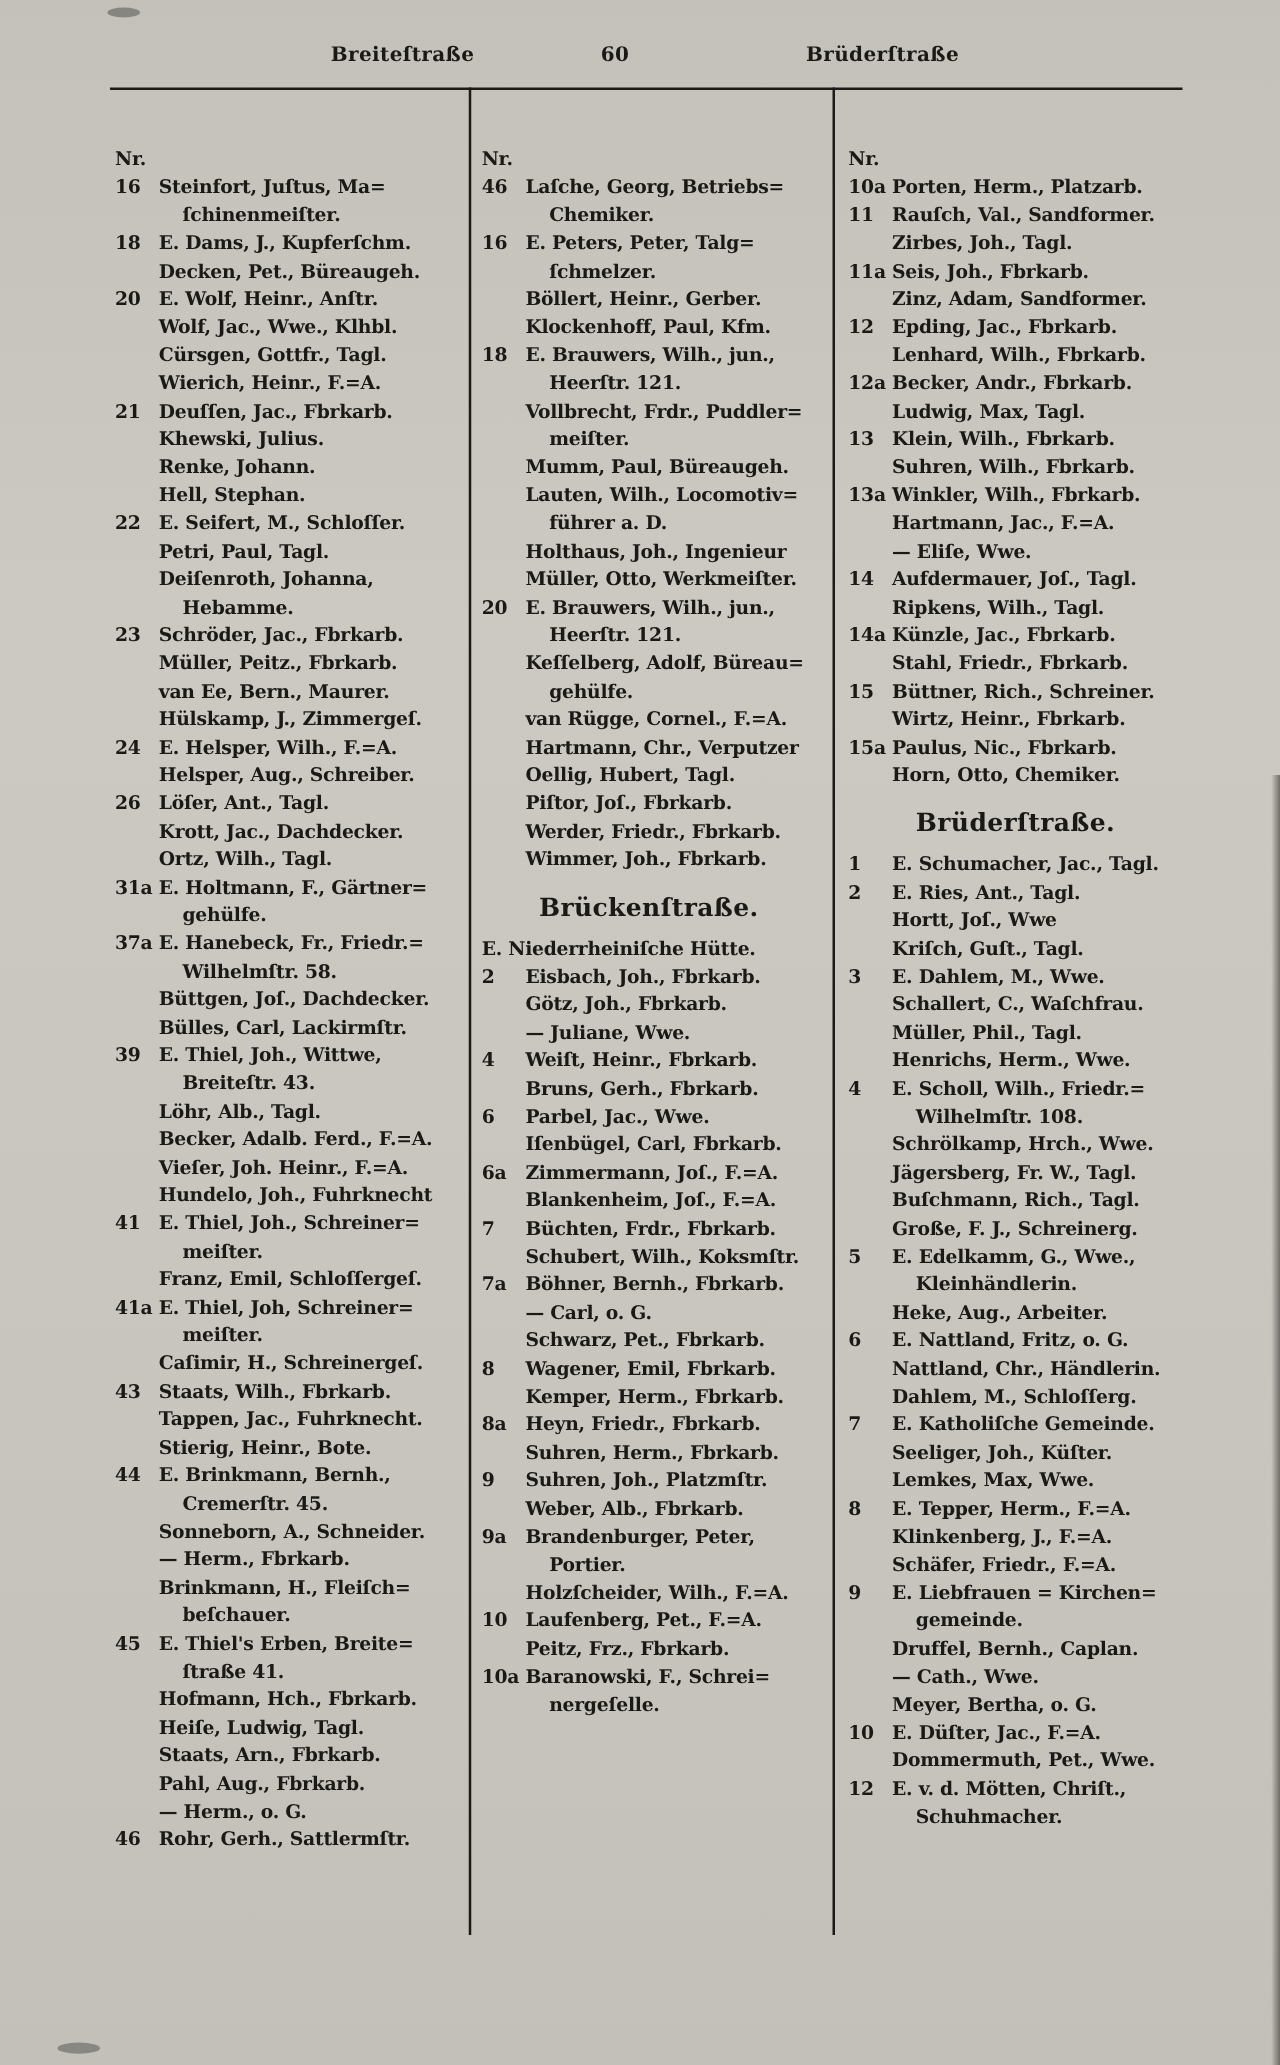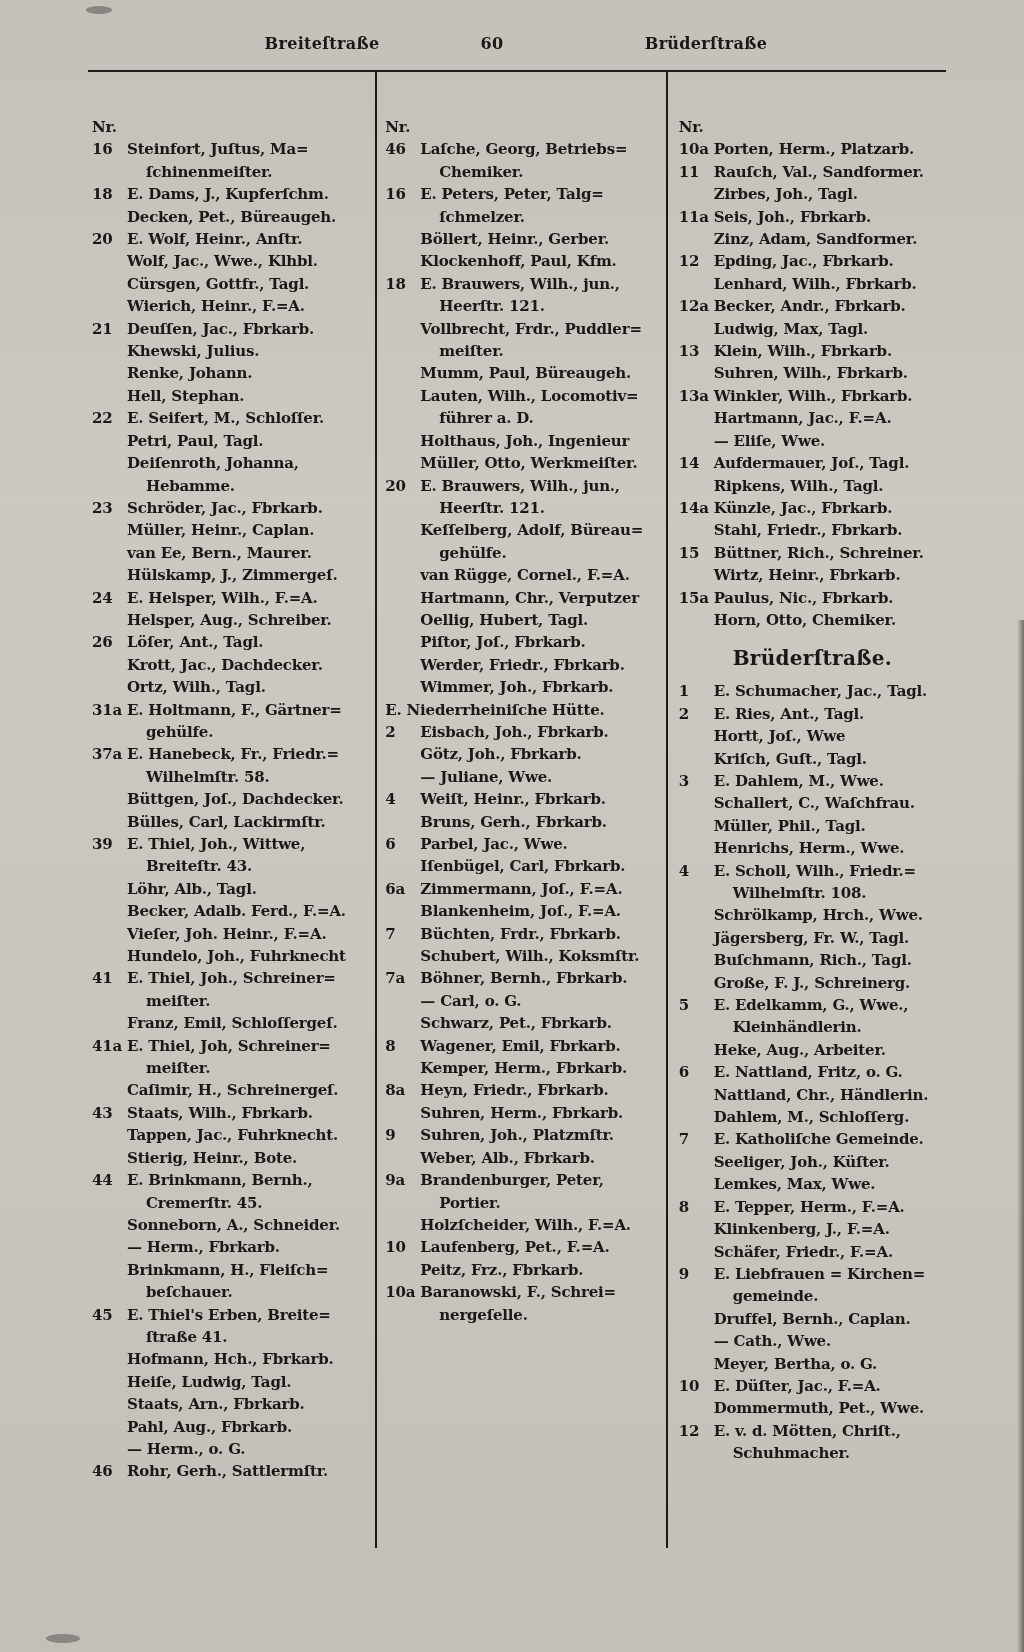--- a/index.html
+++ b/index.html
@@ -60,21 +60,21 @@
         <div class="line"><span class="txt">Wierich, Heinr., F.=A.</span></div>
         <div class="line"><span class="num">21</span><span class="txt">Deuſſen, Jac., Fbrkarb.</span></div>
         <div class="line"><span class="txt">Khewski, Julius.</span></div>
         <div class="line"><span class="txt">Renke, Johann.</span></div>
         <div class="line"><span class="txt">Hell, Stephan.</span></div>
         <div class="line"><span class="num">22</span><span class="txt">E. Seifert, M., Schloſſer.</span></div>
         <div class="line"><span class="txt">Petri, Paul, Tagl.</span></div>
         <div class="line"><span class="txt">Deiſenroth, Johanna,</span></div>
         <div class="line wrap"><span class="txt">Hebamme.</span></div>
         <div class="line"><span class="num">23</span><span class="txt">Schröder, Jac., Fbrkarb.</span></div>
-        <div class="line"><span class="txt">Müller, Heinr., Caplan.</span></div>
+        <div class="line"><span class="txt">Müller, Peitz., Fbrkarb.</span></div>
         <div class="line"><span class="txt">van Ee, Bern., Maurer.</span></div>
         <div class="line"><span class="txt">Hülskamp, J., Zimmergeſ.</span></div>
         <div class="line"><span class="num">24</span><span class="txt">E. Helsper, Wilh., F.=A.</span></div>
         <div class="line"><span class="txt">Helsper, Aug., Schreiber.</span></div>
         <div class="line"><span class="num">26</span><span class="txt">Löſer, Ant., Tagl.</span></div>
         <div class="line"><span class="txt">Krott, Jac., Dachdecker.</span></div>
         <div class="line"><span class="txt">Ortz, Wilh., Tagl.</span></div>
         <div class="line"><span class="num">31a</span><span class="txt">E. Holtmann, F., Gärtner=</span></div>
         <div class="line wrap"><span class="txt">gehülfe.</span></div>
         <div class="line"><span class="num">37a</span><span class="txt">E. Hanebeck, Fr., Friedr.=</span></div>
@@ -131,20 +131,21 @@
         <div class="line"><span class="num">20</span><span class="txt">E. Brauwers, Wilh., jun.,</span></div>
         <div class="line wrap"><span class="txt">Heerſtr. 121.</span></div>
         <div class="line"><span class="txt">Keſſelberg, Adolf, Büreau=</span></div>
         <div class="line wrap"><span class="txt">gehülfe.</span></div>
         <div class="line"><span class="txt">van Rügge, Cornel., F.=A.</span></div>
         <div class="line"><span class="txt">Hartmann, Chr., Verputzer</span></div>
         <div class="line"><span class="txt">Oellig, Hubert, Tagl.</span></div>
         <div class="line"><span class="txt">Piſtor, Joſ., Fbrkarb.</span></div>
         <div class="line"><span class="txt">Werder, Friedr., Fbrkarb.</span></div>
         <div class="line"><span class="txt">Wimmer, Joh., Fbrkarb.</span></div>
+        <div class="sect">Brückenſtraße.</div>
         <div class="line flush"><span class="txt">E. Niederrheiniſche Hütte.</span></div>
         <div class="line"><span class="num">2</span><span class="txt">Eisbach, Joh., Fbrkarb.</span></div>
         <div class="line"><span class="txt">Götz, Joh., Fbrkarb.</span></div>
         <div class="line"><span class="txt">— Juliane, Wwe.</span></div>
         <div class="line"><span class="num">4</span><span class="txt">Weiſt, Heinr., Fbrkarb.</span></div>
         <div class="line"><span class="txt">Bruns, Gerh., Fbrkarb.</span></div>
         <div class="line"><span class="num">6</span><span class="txt">Parbel, Jac., Wwe.</span></div>
         <div class="line"><span class="txt">Iſenbügel, Carl, Fbrkarb.</span></div>
         <div class="line"><span class="num">6a</span><span class="txt">Zimmermann, Joſ., F.=A.</span></div>
         <div class="line"><span class="txt">Blankenheim, Joſ., F.=A.</span></div>

